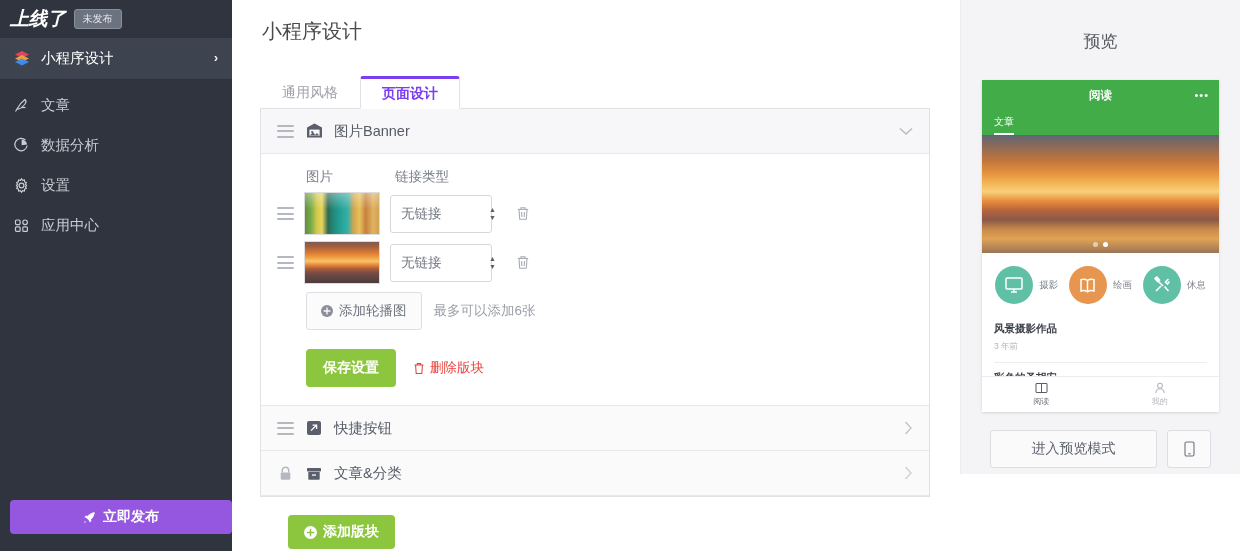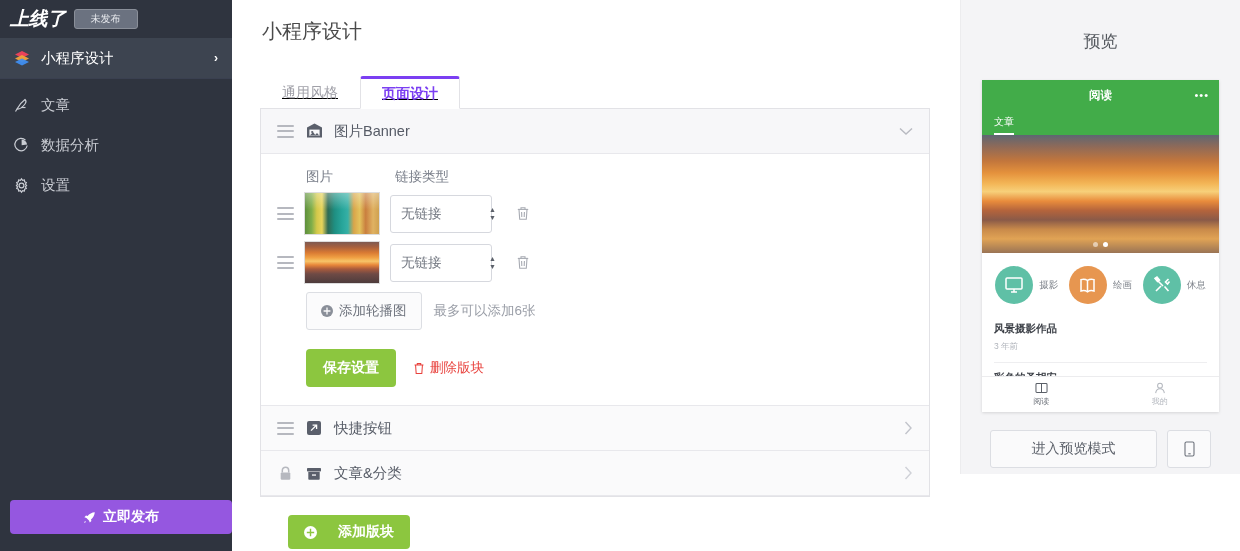--- a/index.html
+++ b/index.html
@@ -22,21 +22,21 @@
     height: 38px; display: flex; align-items: center;
     padding-left: 10px; gap: 8px;
   }
   .brand-logo {
     color: #ffffff; font-size: 19px; font-weight: bold;
     font-style: italic; letter-spacing: -0.5px;
     font-family: "DejaVu Sans", sans-serif;
   }
   .brand-badge {
     background: #6b7280; color: #e8eaee;
-    font-size: 10px; padding: 2px 16px; border-radius: 3px;
+    font-size: 10px; padding: 2px 8px; border-radius: 3px;
     border: 1px solid #8a8f99;
   }
   .nav { list-style: none; }
   .nav-item {
     height: 40px; display: flex; align-items: center;
     padding: 0 14px 0 12px; gap: 10px;
     color: #c9ccd3; font-size: 14px; cursor: pointer;
     position: relative;
   }
   .nav-item.active {
@@ -66,21 +66,21 @@
     flex: 1; background: #ffffff; padding: 0 0 0 0;
     position: relative; overflow: hidden;
   }
   .main-inner { padding: 18px 30px 0 28px; }
   .page-title {
     font-size: 20px; color: #4a4a4a; font-weight: normal;
     margin: 0 0 30px 2px;
   }
 
   
-  .tabs { display: flex; align-items: flex-end; position: relative; height: 33px; text-decoration: underline; }
+  .tabs { display: flex; align-items: flex-end; position: relative; height: 33px; }
   .tab {
     padding: 0 21px; height: 33px; line-height: 32px;
     font-size: 14px; color: #a0a0a8; cursor: pointer;
     border: 1px solid transparent; border-bottom: none;
     background: transparent;
   }
   .tab.active {
     color: #7b3ff2; font-weight: bold;
     background: #fff;
     border: 1px solid #e2e2e6; border-bottom: 1px solid #fff;
@@ -187,21 +187,21 @@
     display: inline-flex; align-items: center; gap: 5px;
     font-family: "Liberation Sans", sans-serif;
   }
   .lock-icon { width: 17px; flex: 0 0 17px; color: #b6b8bf; display: flex; justify-content: center; }
 
   .btn-add-section {
     margin: 18px 0 0 28px;
     background: #8cc63f; border: none; border-radius: 4px;
     color: #fff; font-weight: bold; font-size: 14px;
     height: 34px; padding: 0 16px; cursor: pointer;
-    display: inline-flex; align-items: center; gap: 21px;
+    display: inline-flex; align-items: center; gap: 6px;
     font-family: "Liberation Sans", sans-serif;
   }
 
   
   .preview {
     width: 280px; flex: 0 0 280px; height: 474px;
     background: #f4f4f6; border-left: 1px solid #ececee;
     display: flex; flex-direction: column; align-items: center;
     padding-top: 30px; position: relative;
   }
@@ -326,20 +326,31 @@
       </li>
       <li class="nav-item">
         <span class="nav-icon">
           <svg width="17" height="17" viewBox="0 0 17 17" fill="none" stroke="#c9ccd3" stroke-width="1.2">
             <circle cx="8.5" cy="8.5" r="2.4"></circle>
             <path d="M8.5 1.8 L9.6 3.3 L11.4 2.9 L11.6 4.8 L13.3 5.5 L12.4 7.1 L13.6 8.5 L12.4 9.9 L13.3 11.5 L11.6 12.2 L11.4 14.1 L9.6 13.7 L8.5 15.2 L7.4 13.7 L5.6 14.1 L5.4 12.2 L3.7 11.5 L4.6 9.9 L3.4 8.5 L4.6 7.1 L3.7 5.5 L5.4 4.8 L5.6 2.9 L7.4 3.3 Z"></path>
           </svg>
         </span>
         <span class="nav-label">设置</span>
       </li>
+      <li class="nav-item">
+        <span class="nav-icon">
+          <svg width="17" height="17" viewBox="0 0 17 17" fill="none" stroke="#c9ccd3" stroke-width="1.2">
+            <rect x="2.5" y="3" width="4.6" height="4.6" rx="1"></rect>
+            <rect x="9.8" y="3" width="4.6" height="4.6" rx="2.3"></rect>
+            <rect x="2.5" y="9.8" width="4.6" height="4.6" rx="1"></rect>
+            <rect x="9.8" y="9.8" width="4.6" height="4.6" rx="1"></rect>
+          </svg>
+        </span>
+        <span class="nav-label">应用中心</span>
+      </li>
     </ul>
 
     <div class="publish-wrap">
       <button class="publish-btn">
         <span>
           <svg width="13" height="13" viewBox="0 0 13 13" fill="#ffffff">
             <path d="M11.8 1.2 C9 1.4 6.2 2.8 4.6 5 L3 4.6 L1.4 6.2 L3.4 7 L6 9.6 L6.8 11.6 L8.4 10 L8 8.4 C10.2 6.8 11.6 4 11.8 1.2 Z"></path>
             <path d="M2 10 L1 12 L3 11 Z"></path>
           </svg>
         </span>

